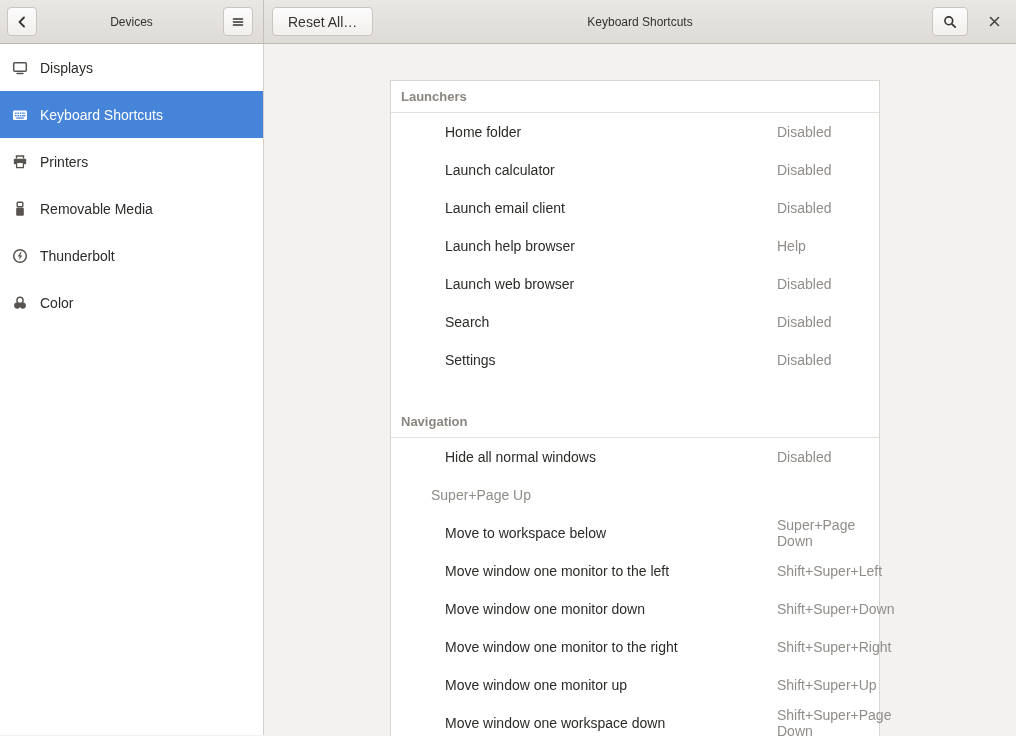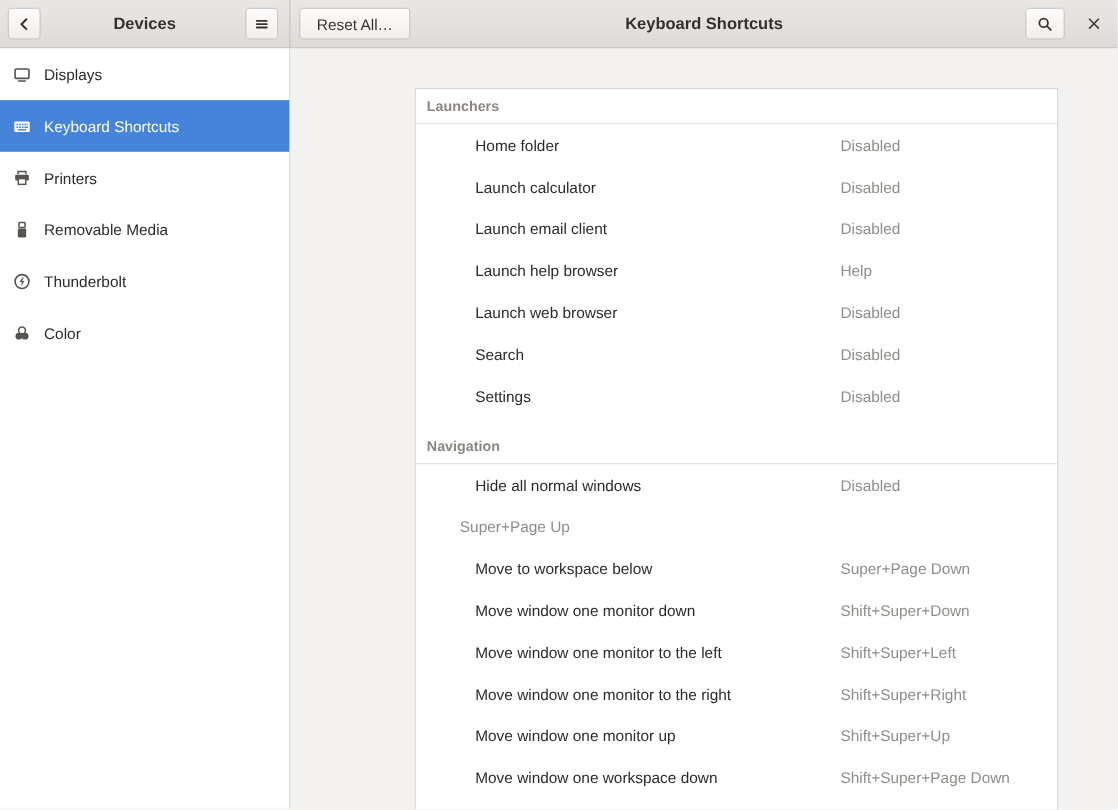--- a/index.html
+++ b/index.html
@@ -27,22 +27,22 @@
     border-right: 1px solid #c6c0b9;
     position: relative;
   }
   .hb-right {
     flex: 1;
     display: flex;
     align-items: center;
     position: relative;
   }
   .hb-title {
-    font-weight: bold;
-    font-size: 15px;
+    font-weight: normal;
+    font-size: 12px;
     color: #34312d;
     position: absolute;
     left: 50%;
     top: 50%;
     transform: translate(-50%, -50%);
     white-space: nowrap;
   }
   .hb-btn {
     height: 29px;
     min-width: 30px;
@@ -98,38 +98,38 @@
   .side-item.selected .side-icon { color: #ffffff; }
   .side-icon svg { width: 16px; height: 16px; display: block; }
   .side-label { font-size: 14px; }
   .key-dot { fill: #ffffff; }
   .side-item.selected .key-dot { fill: var(--accent); }
 
   
   .content { flex: 1; position: relative; background: #f4f2f0; }
   .card {
     position: absolute;
-    left: 113px;
+    left: 126px;
     top: 36px;
     bottom: -2px;
-    width: 585px;
+    width: 490px;
     background: #ffffff;
     border: 1px solid #d9d5d0;
   }
   .s-header {
     height: 32px;
     display: flex;
     align-items: center;
     padding-left: 10px;
     font-size: 13px;
     font-weight: bold;
     color: #8b8680;
     border-bottom: 1px solid #e3e0dc;
   }
-  .s-header.gap { margin-top: 11px; }
+  .s-header.gap { margin-top: 27px; }
   .s-row {
     height: 38px;
     display: flex;
     align-items: center;
     padding-left: 10px;
     cursor: pointer;
   }
   .s-label { width: 302px; flex: none; color: #2d2b28; margin-left: 44px; }
   .s-value { color: #908d89; margin-left: 30px; }
 </style>
@@ -280,28 +280,28 @@
           <span class="s-value">Disabled</span>
         </div>
         <div class="s-row">
           <span class="s-value">Super+Page Up</span>
         </div>
         <div class="s-row">
           <span class="s-label">Move to workspace below</span>
           <span class="s-value">Super+Page Down</span>
         </div>
         <div class="s-row">
+          <span class="s-label">Move window one monitor to the left</span>
+          <span class="s-value">Shift+Super+Left</span>
+        </div>
+        <div class="s-row">
           <span class="s-label">Move window one monitor down</span>
           <span class="s-value">Shift+Super+Down</span>
         </div>
         <div class="s-row">
-          <span class="s-label">Move window one monitor to the left</span>
-          <span class="s-value">Shift+Super+Left</span>
-        </div>
-        <div class="s-row">
           <span class="s-label">Move window one monitor to the right</span>
           <span class="s-value">Shift+Super+Right</span>
         </div>
         <div class="s-row">
           <span class="s-label">Move window one monitor up</span>
           <span class="s-value">Shift+Super+Up</span>
         </div>
         <div class="s-row">
           <span class="s-label">Move window one workspace down</span>
           <span class="s-value">Shift+Super+Page Down</span>

